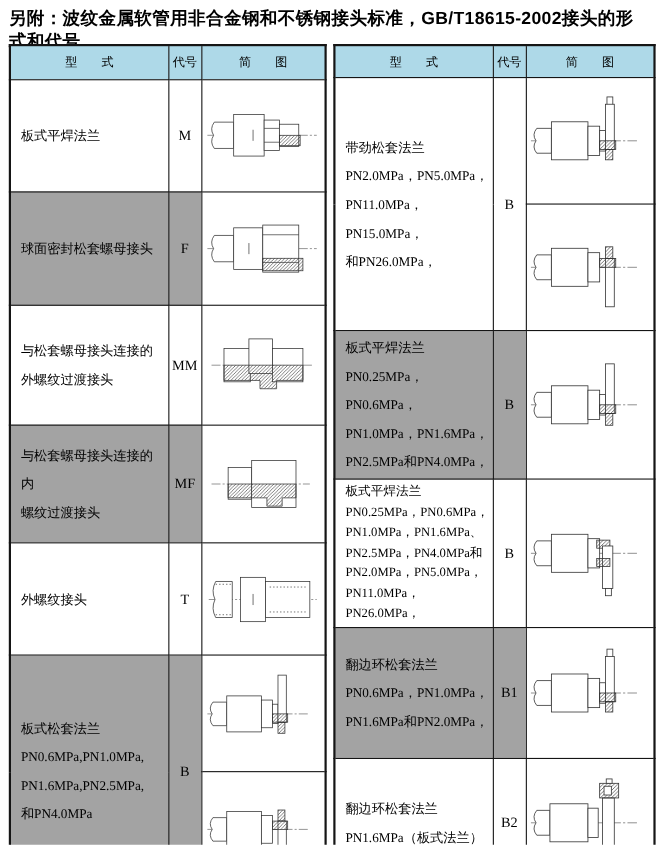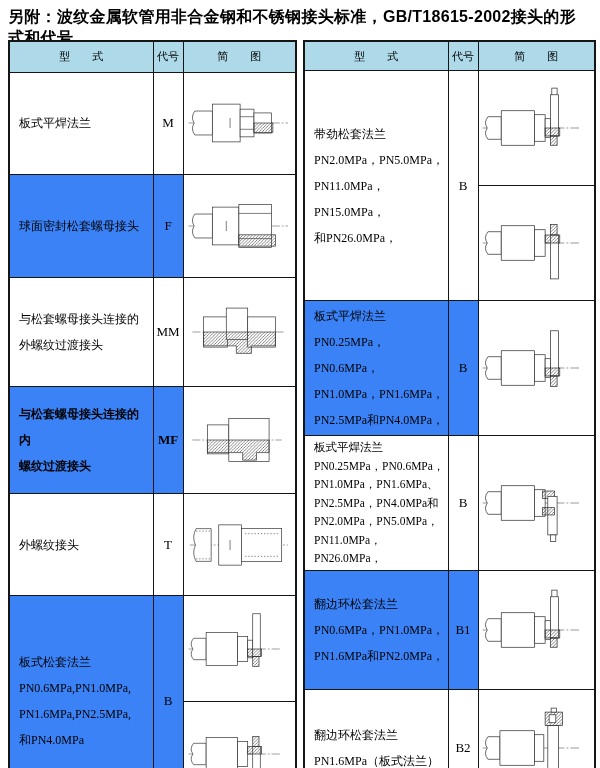--- a/index.html
+++ b/index.html
@@ -19,21 +19,21 @@
   th{
     background:#aed9e8;font-weight:normal;font-size:11px;height:28px;
     font-family:Liberation Serif, serif;
   }
   .type{
     font-size:12px;line-height:26px;padding:2px 3px 2px 9px;
     white-space:pre-line;text-align:left;
   }
   .tight{line-height:18.5px;font-size:11.5px;}
   .code{text-align:center;font-size:13px;}
-  .yellow{background:#3b82f6;margin-left:11px;}
+  .yellow{background:#a3a3a3;margin-left:11px;}
   .diag{text-align:center;vertical-align:middle;background:#fff;}
   .diag svg{display:block;margin:0 auto;}
   .d-l svg{width:107px;height:88px;}
   .d-r svg{width:113px;height:100px;}
   .hatchdefs{position:absolute;width:0;height:0;}
 </style>
 </head>
 <body>
 
 <svg class="hatchdefs" aria-hidden="true">
@@ -100,21 +100,21 @@
       <td class="diag d-l">
             <svg viewBox="0 0 170 120">
               <line x1="10" y1="60" x2="158" y2="60" stroke="#555" stroke-width="0.9" stroke-dasharray="13 3 3 3"></line>
               <rect x="28" y="36" width="38" height="48" fill="#fff" stroke="#333333" stroke-width="1.1"></rect>
               <rect x="64" y="22" width="34" height="50" fill="#fff" stroke="#333333" stroke-width="1.1"></rect>
               <rect x="98" y="36" width="44" height="48" fill="#fff" stroke="#333333" stroke-width="1.1"></rect>
               <path d="M28,60 L142,60 L142,82 L104,82 L104,94 L80,94 L80,82 L28,82 Z" fill="url(#hatch)" stroke="#333333" stroke-width="1.1"></path>
             </svg>
           </td>
     </tr>
-    <tr style="height:101px;font-weight:bold;">
+    <tr style="height:101px;">
       <td class="type yellow">与松套螺母接头连接的内
 螺纹过渡接头</td>
       <td class="code yellow">MF</td>
       <td class="diag d-l">
             <svg viewBox="0 0 170 120">
               <line x1="10" y1="60" x2="152" y2="60" stroke="#555" stroke-width="0.9" stroke-dasharray="13 3 3 3"></line>
               <rect x="34" y="36" width="34" height="46" fill="#fff" stroke="#333333" stroke-width="1.1"></rect>
               <rect x="68" y="26" width="64" height="68" fill="#fff" stroke="#333333" stroke-width="1.1"></rect>
               <path d="M34,60 L132,60 L132,80 L112,80 L112,92 L90,92 L90,80 L34,80 Z" fill="url(#hatch)" stroke="#333333" stroke-width="1.1"></path>
             </svg>

